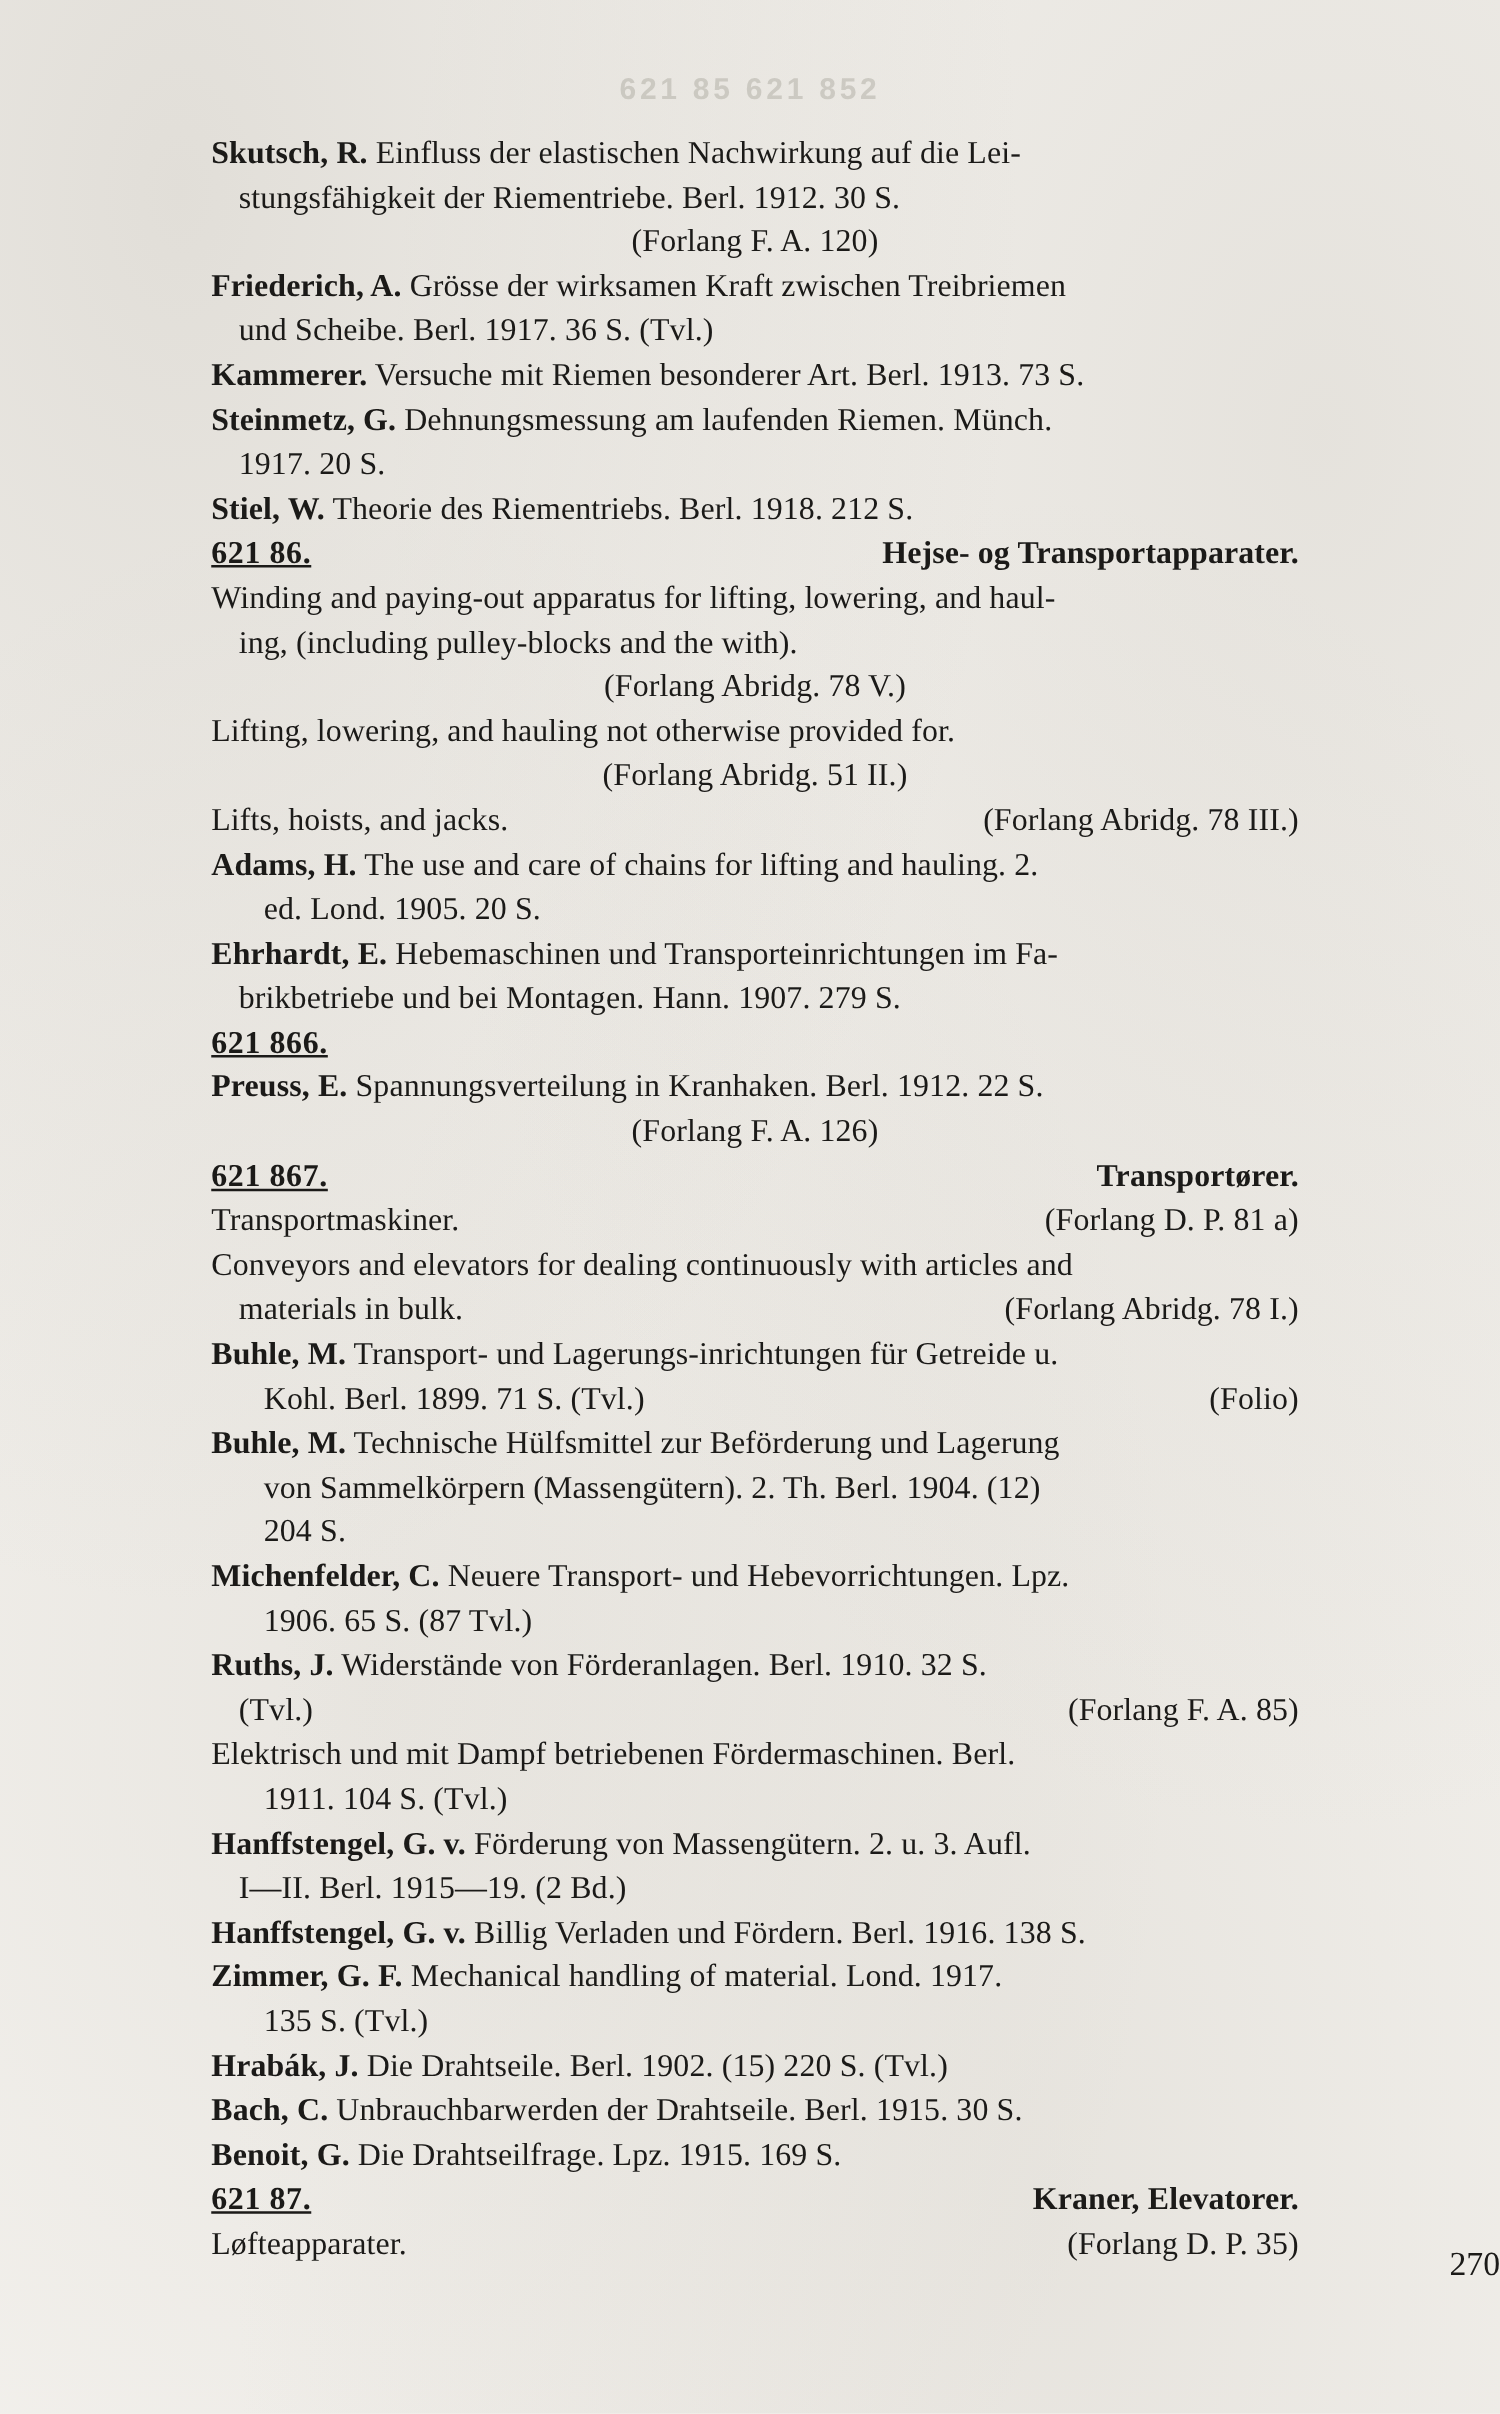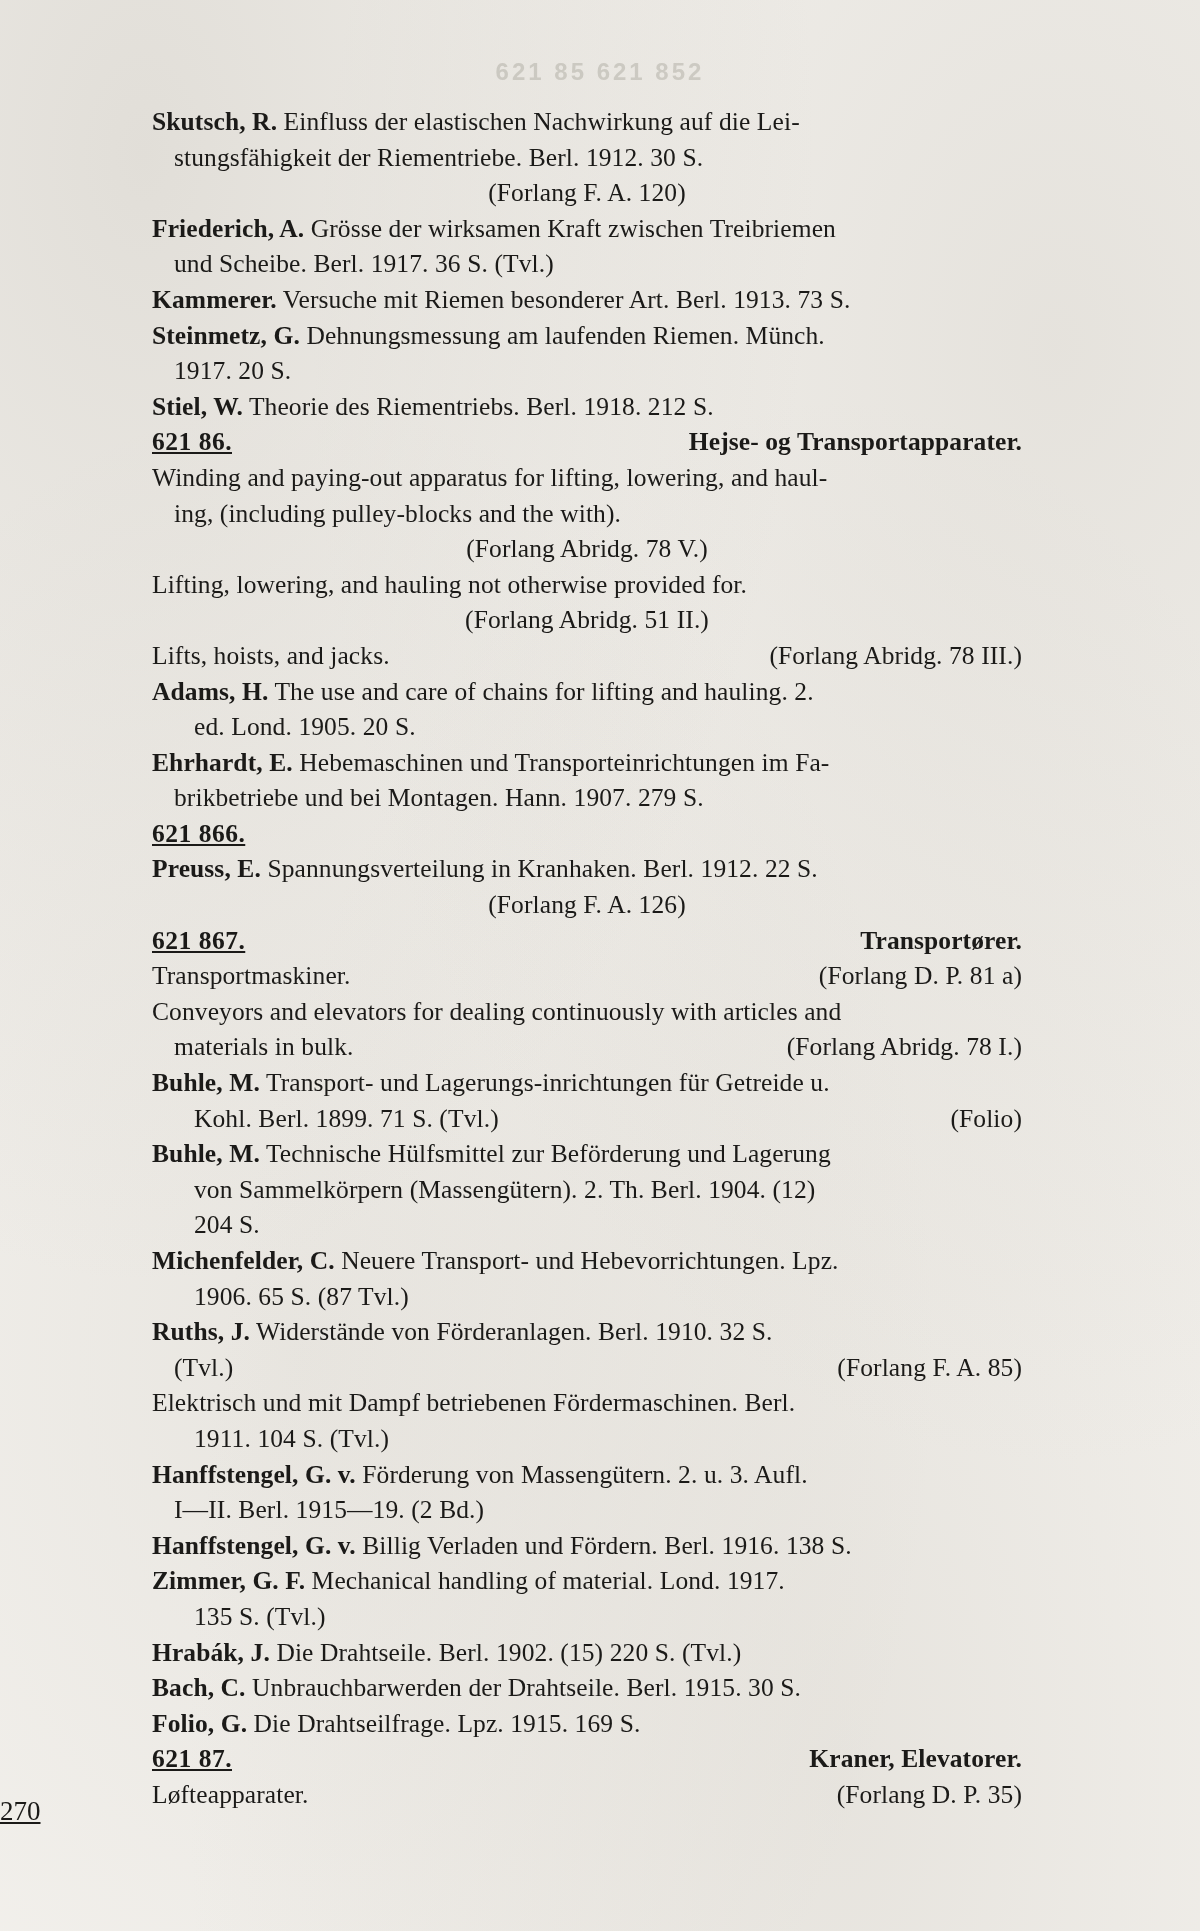--- a/index.html
+++ b/index.html
@@ -38,21 +38,21 @@
     text-align: center;
     font-size: 24px;
     font-weight: bold;
     color: rgba(150,145,135,0.35);
     letter-spacing: 3px;
     font-family: "Liberation Sans", sans-serif;
   }
   .content {
     position: absolute;
     top: 104px;
-    left: 152px;
+    left: 169px;
     width: 870px;
   }
   .ln {
     position: relative;
     font-size: 25.5px;
     line-height: 35.6px;
     color: #1b1a18;
     white-space: nowrap;
     letter-spacing: 0.1px;
   }
@@ -79,24 +79,23 @@
     text-decoration: underline;
   }
   .hdr {
     font-weight: bold;
   }
   .folio {
     position: absolute;
     left: 0;
     right: 0;
     top: 1796px;
-    text-align: left;
+    text-align: right;
     font-size: 27px;
     color: #1b1a18;
-    text-decoration: underline;
   }
 </style>
 </head>
 <body>
 
 <div class="page">
 
   <div class="ghost">621 85   621 852</div>
 
   <div class="content">
@@ -241,21 +240,21 @@
       <span class="au">Hrabák, J.</span>
       <span>Die Drahtseile. Berl. 1902. (15) 220 S. (Tvl.)</span>
     </div>
 
     <div class="ln">
       <span class="au">Bach, C.</span>
       <span>Unbrauchbarwerden der Drahtseile. Berl. 1915. 30 S.</span>
     </div>
 
     <div class="ln">
-      <span class="au">Folio, G.</span>
+      <span class="au">Benoit, G.</span>
       <span>Die Drahtseilfrage. Lpz. 1915. 169 S.</span>
     </div>
 
     <div class="ln split">
       <span class="cls">621 87.</span>
       <span class="hdr">Kraner, Elevatorer.</span>
     </div>
 
     <div class="ln split">
       <span>Løfteapparater.</span>

